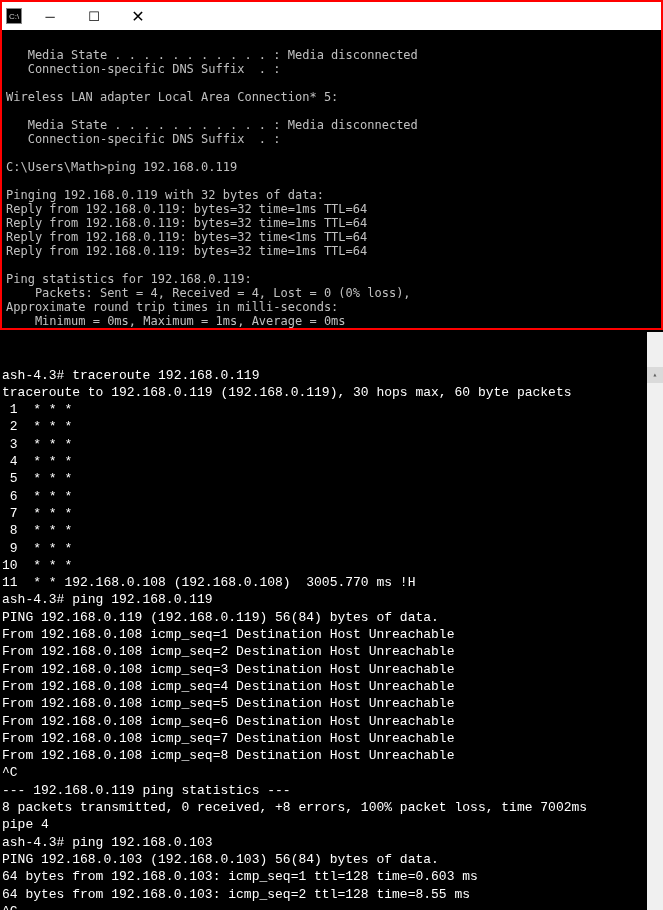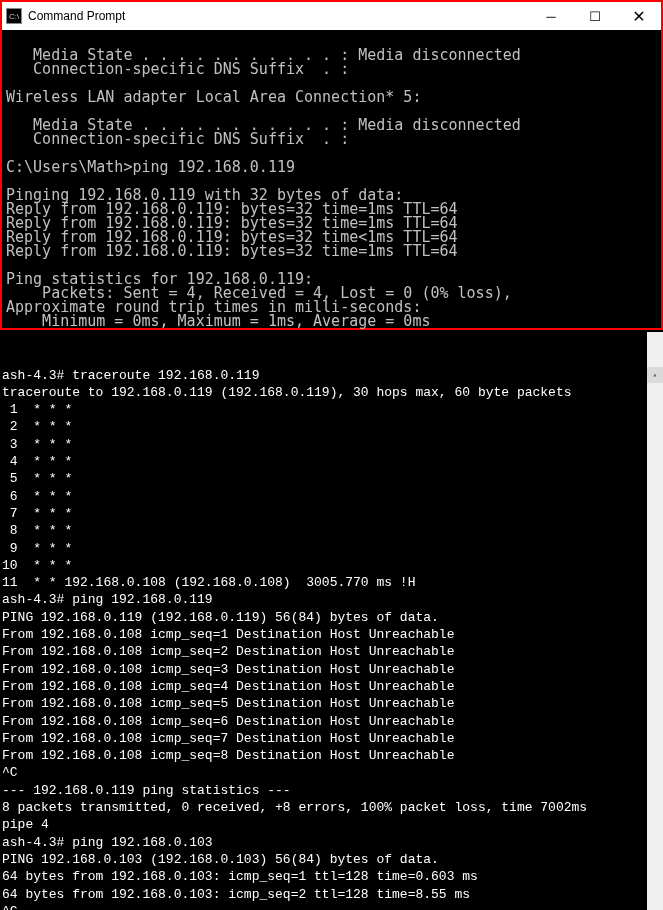--- a/index.html
+++ b/index.html
@@ -61,21 +61,21 @@
       font-size: 13px;
       color: #000;
       cursor: pointer;
     }
     .window-control.close {
       font-size: 16px;
     }
     .terminal-content {
       padding: 4px 16px 4px 4px;
       color: #c0c0c0;
-      font-size: 15px;
+      font-size: 12px;
       line-height: 14px;
       white-space: pre;
       font-family: 'Terminal', 'Consolas', monospace;
       overflow: hidden;
     }
     .bash-section {
       width: 100%;
       background: #000;
       color: #fff;
       font-family: 'Courier New', monospace;
@@ -109,21 +109,20 @@
       font-size: 8px;
       color: #606060;
     }
   </style>
 </head>
 <body>
 
 <div class="window">
   <div class="titlebar">
     <div class="titlebar-icon">C:\</div>
-    <div class="titlebar-title">Command Prompt</div>
     <div class="window-controls">
       <div class="window-control">─</div>
       <div class="window-control">☐</div>
       <div class="window-control close">✕</div>
     </div>
   </div>
   <div class="terminal-content" id="cmd-output"><div>&nbsp;</div><div>   Media State . . . . . . . . . . . : Media disconnected</div><div>   Connection-specific DNS Suffix  . :</div><div>&nbsp;</div><div>Wireless LAN adapter Local Area Connection* 5:</div><div>&nbsp;</div><div>   Media State . . . . . . . . . . . : Media disconnected</div><div>   Connection-specific DNS Suffix  . :</div><div>&nbsp;</div><div>C:\Users\Math&gt;ping 192.168.0.119</div><div>&nbsp;</div><div>Pinging 192.168.0.119 with 32 bytes of data:</div><div>Reply from 192.168.0.119: bytes=32 time=1ms TTL=64</div><div>Reply from 192.168.0.119: bytes=32 time=1ms TTL=64</div><div>Reply from 192.168.0.119: bytes=32 time&lt;1ms TTL=64</div><div>Reply from 192.168.0.119: bytes=32 time=1ms TTL=64</div><div>&nbsp;</div><div>Ping statistics for 192.168.0.119:</div><div>    Packets: Sent = 4, Received = 4, Lost = 0 (0% loss),</div><div>Approximate round trip times in milli-seconds:</div><div>    Minimum = 0ms, Maximum = 1ms, Average = 0ms</div><div>&nbsp;</div><div>C:\Users\Math&gt;</div><div>&nbsp;</div><div>C:\Users\Math&gt;</div></div>
 </div>
 
 <div class="bash-section" id="bash-output">

